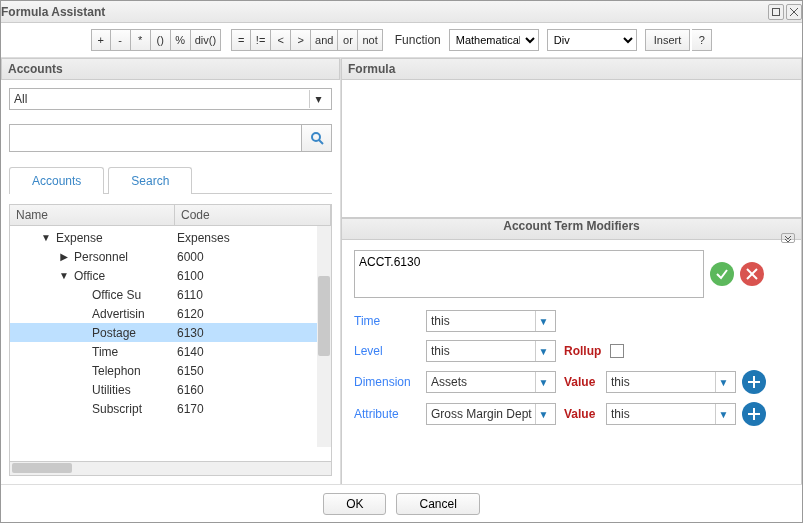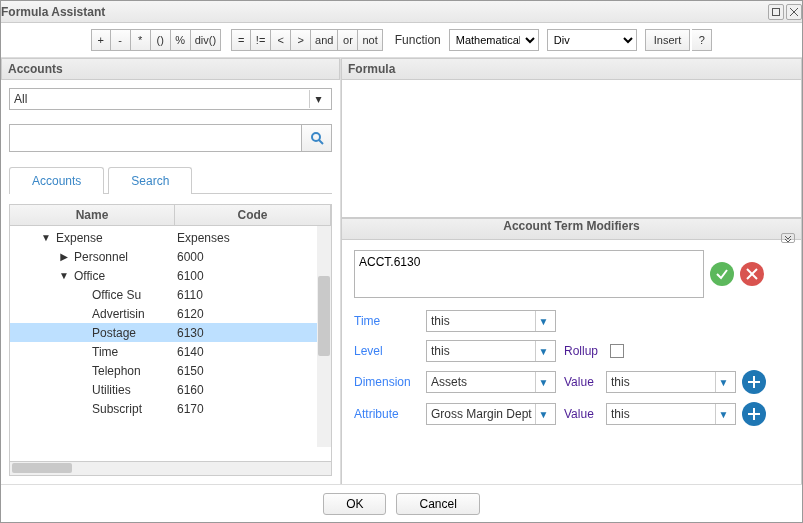--- a/index.html
+++ b/index.html
@@ -21,21 +21,21 @@
 .left-body { flex: 1; padding: 8px; display: flex; flex-direction: column; overflow: hidden; }
 .combo { height: 22px; border: 1px solid #b5b5b5; display: flex; align-items: center; padding: 0 4px; background: #fff; position: relative; gap: 44px; }
 .combo .arrow { margin-left: auto; width: 18px; height: 18px; border-left: 1px solid #ccc; display: flex; align-items: center; justify-content: center; }
 .search-wrap { margin-top: 14px; display: flex; }
 .search-wrap input { flex: 1; height: 28px; border: 1px solid #b5b5b5; padding: 0 4px; font-size: 12px; }
 .search-wrap .go { width: 30px; height: 28px; border: 1px solid #b5b5b5; border-left: none; background: linear-gradient(#fdfdfd,#eee); display: flex; align-items: center; justify-content: center; cursor: pointer; }
 .tabs { margin-top: 14px; display: flex; border-bottom: 1px solid #ccc; }
 .tab { padding: 6px 22px; border: 1px solid #ccc; border-bottom: none; background: #fff; color: #3a87c7; font-size: 12px; cursor: pointer; margin-right: 4px; border-radius: 3px 3px 0 0; position: relative; top: 1px; }
 .tab.active { background: #fff; }
 .grid-head { margin-top: 10px; display: flex; height: 22px; background: linear-gradient(#f5f5f5,#e9e9e9); border: 1px solid #ccc; }
-.gh { padding: 3px 6px; font-weight: bold; color: #555; border-right: 1px solid #ccc; text-align: center; }
+.gh { padding: 3px 6px; font-weight: normal; color: #555; border-right: 1px solid #ccc; }
 .gh.name { width: 165px; }
 .gh.code { flex: 1; }
 .tree { flex: 1; border: 1px solid #ccc; border-top: none; overflow: auto; position: relative; padding: 2px 0; background: #fff; }
 .tree-row { display: flex; align-items: center; height: 19px; font-size: 12px; padding-left: 6px; cursor: default; }
 .tree-row.selected { background: #bde0ff; }
 .tree-row .nm { width: 159px; display: flex; align-items: center; overflow: hidden; white-space: nowrap; }
 .tree-row .cd { flex: 1; padding-left: 2px; }
 .toggle { width: 12px; display: inline-flex; justify-content: center; font-size: 10px; color: #333; }
 .indent { display: inline-block; }
 .scroll-track-v { position: absolute; right: 0; top: 0; bottom: 14px; width: 14px; background: #f0f0f0; }
@@ -48,21 +48,21 @@
 .modifiers-header .collapse { margin-left: auto; width: 14px; height: 14px; border: 1px solid #aaa; font-size: 9px; display: flex; align-items: center; justify-content: center; cursor: pointer; border-radius: 2px; }
 .modifiers-body { flex: 1; padding: 10px 12px; border: 1px solid #ccc; border-top: none; border-bottom: none; overflow: auto; }
 .acct-input-row { display: flex; align-items: center; margin-bottom: 12px; }
 .acct-input { width: 350px; height: 48px; border: 1px solid #b5b5b5; padding: 4px; font-size: 12px; resize: none; font-family: inherit; }
 .circle-btn { width: 24px; height: 24px; border-radius: 50%; display: flex; align-items: center; justify-content: center; margin-left: 6px; cursor: pointer; color: #fff; font-weight: bold; font-size: 14px; }
 .btn-ok-c { background: #5cb85c; }
 .btn-cancel-c { background: #d9534f; }
 .btn-add-c { background: #1f77b4; font-size: 18px; }
 .form-row { display: flex; align-items: center; margin-bottom: 8px; font-size: 12px; }
 .form-row .lbl { width: 72px; color: #3b82f6; }
-.form-row .lbl2 { width: 50px; color: #4c1d95; padding-left: 8px; }
+.form-row .lbl2 { width: 50px; color: #b91c1c; padding-left: 8px; font-weight: bold; }
 .dd { height: 22px; border: 1px solid #b5b5b5; background: #fff; display: flex; align-items: center; padding: 0 4px; position: relative; }
 .dd .arrow { margin-left: auto; width: 16px; display: flex; align-items: center; justify-content: center; color: #1f77b4; font-size: 10px; border-left: 1px solid #ccc; height: 100%; }
 .dd.w130 { width: 130px; }
 .cb { width: 14px; height: 14px; border: 1px solid #888; margin-left: 4px; cursor: pointer; }
 .footer { height: 38px; border-top: 1px solid #ddd; display: flex; align-items: center; justify-content: center; gap: 10px; }
 .dlg-btn { height: 22px; padding: 0 22px; border: 1px solid #b5b5b5; background: linear-gradient(#fdfdfd,#eee); border-radius: 3px; font-size: 12px; cursor: pointer; }
 svg { display: block; }
 </style>
 </head>
 <body>

